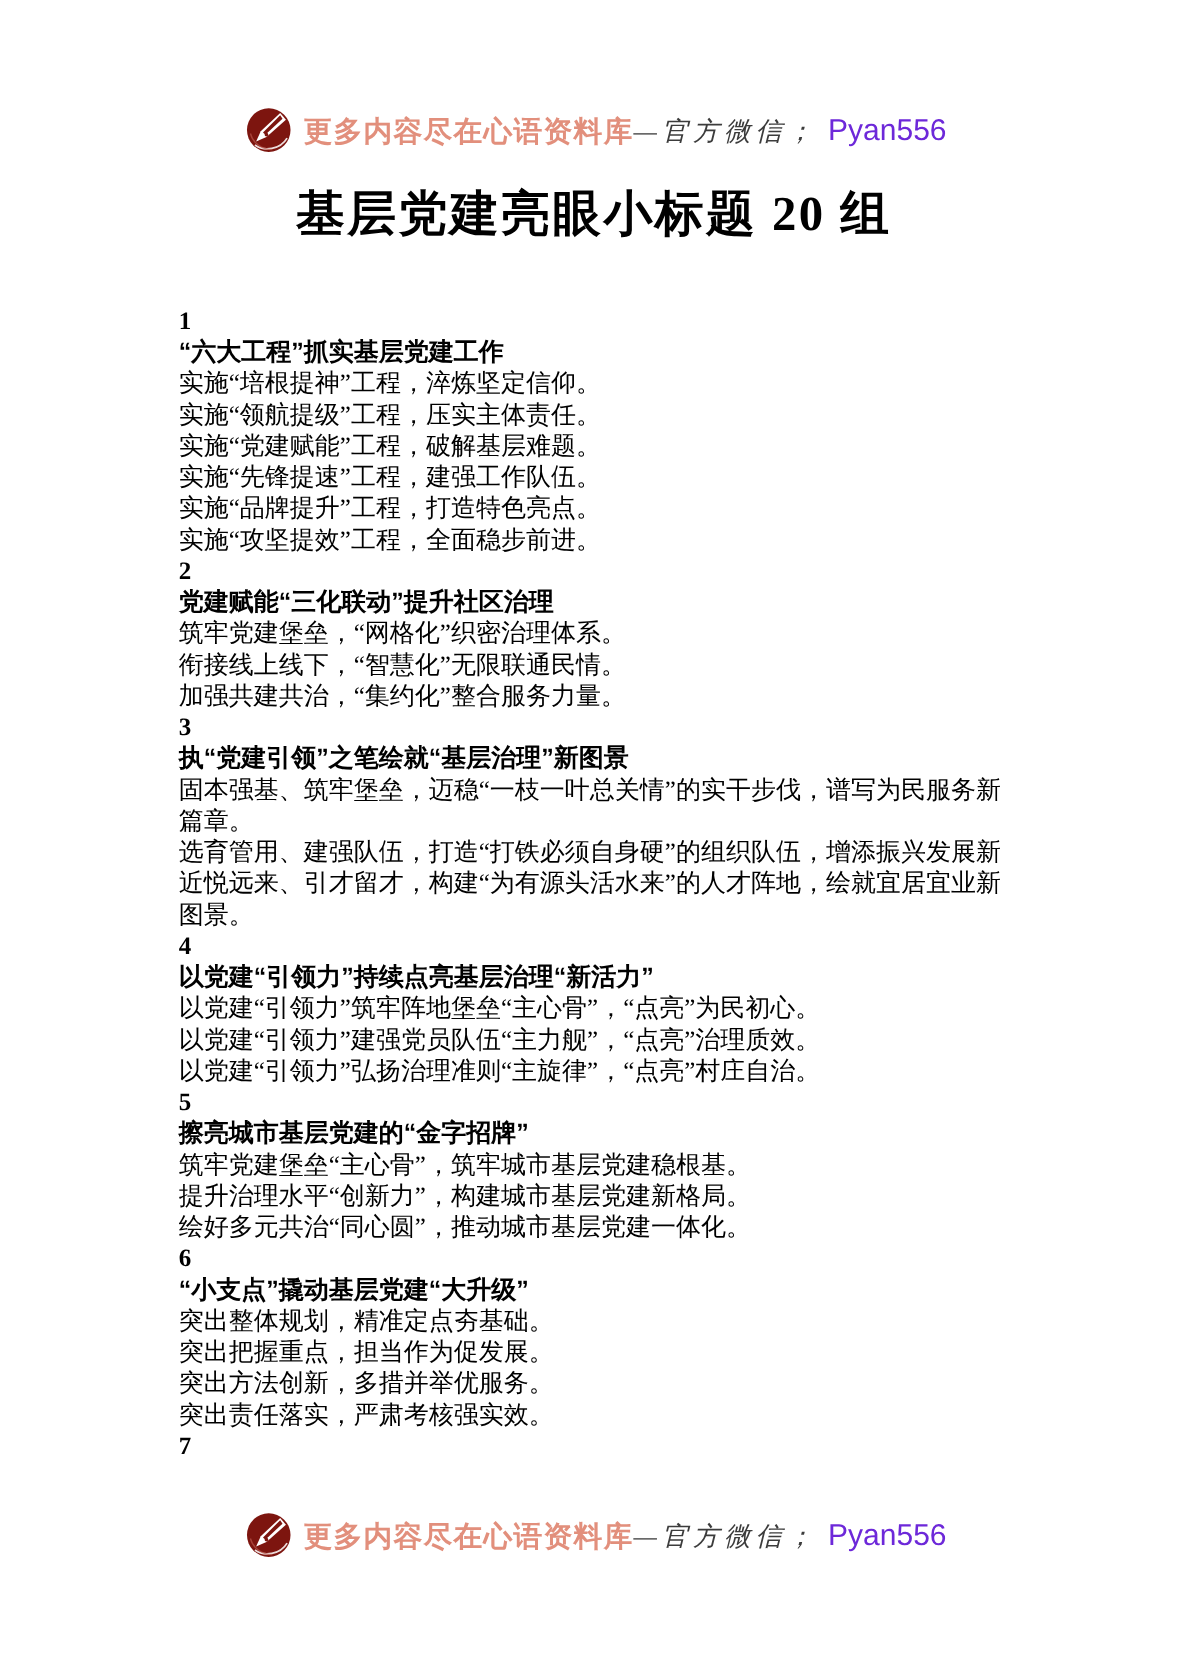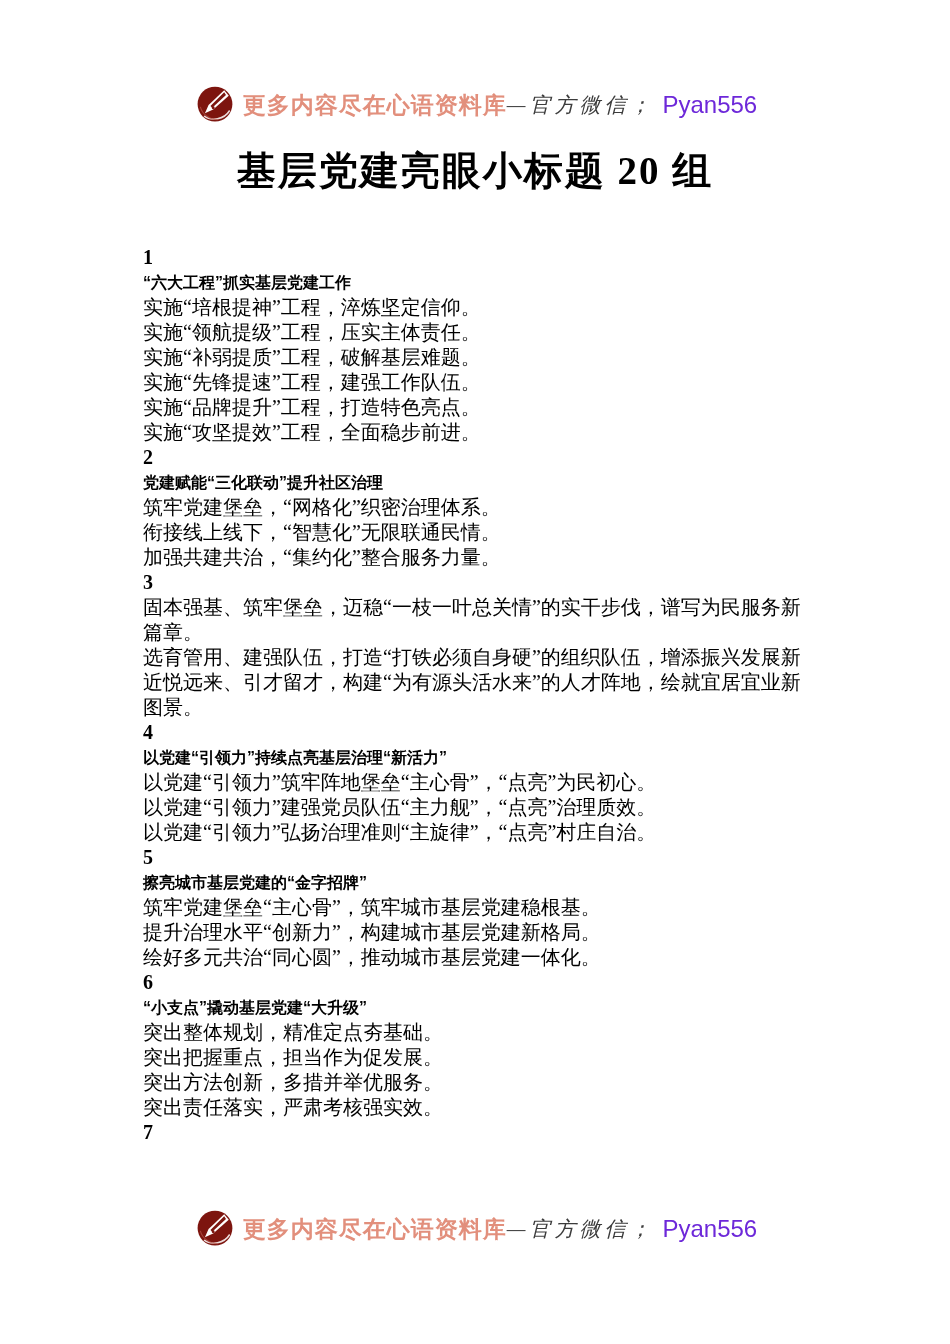--- a/index.html
+++ b/index.html
@@ -73,21 +73,21 @@
     color: #000;
   }
   .sec-num {
     font-family: "Liberation Serif", serif;
     font-weight: bold;
     line-height: 25px;
   }
   .sec-head {
     font-family: "Liberation Sans", sans-serif;
     font-weight: bold;
-    font-size: 16px;
+    font-size: 20px;
     line-height: 25px;
     white-space: nowrap;
   }
   .line {
     line-height: 25px;
     white-space: nowrap;
   }
 </style>
 </head>
 <body>
@@ -112,36 +112,37 @@
 
   <h1 class="doc-title">基层党建亮眼小标题 20 组</h1>
 
   <div class="content">
 
     <div>
       <div class="sec-num">1</div>
       <div class="sec-head">“六大工程”抓实基层党建工作</div>
       <div class="line">实施“培根提神”工程，淬炼坚定信仰。</div>
       <div class="line">实施“领航提级”工程，压实主体责任。</div>
-      <div class="line">实施“补弱提质”工程，破解基层难题。</div>
+      <div class="line">实施“党建赋能”工程，破解基层难题。</div>
       <div class="line">实施“先锋提速”工程，建强工作队伍。</div>
       <div class="line">实施“品牌提升”工程，打造特色亮点。</div>
       <div class="line">实施“攻坚提效”工程，全面稳步前进。</div>
     </div>
 
     <div>
       <div class="sec-num">2</div>
       <div class="sec-head">党建赋能“三化联动”提升社区治理</div>
       <div class="line">筑牢党建堡垒，“网格化”织密治理体系。</div>
       <div class="line">衔接线上线下，“智慧化”无限联通民情。</div>
       <div class="line">加强共建共治，“集约化”整合服务力量。</div>
     </div>
 
     <div>
       <div class="sec-num">3</div>
+      <div class="sec-head">执“党建引领”之笔绘就“基层治理”新图景</div>
       <div class="line">固本强基、筑牢堡垒，迈稳“一枝一叶总关情”的实干步伐，谱写为民服务新</div>
       <div class="line">篇章。</div>
       <div class="line">选育管用、建强队伍，打造“打铁必须自身硬”的组织队伍，增添振兴发展新</div>
       <div class="line">近悦远来、引才留才，构建“为有源头活水来”的人才阵地，绘就宜居宜业新</div>
       <div class="line">图景。</div>
     </div>
 
     <div>
       <div class="sec-num">4</div>
       <div class="sec-head">以党建“引领力”持续点亮基层治理“新活力”</div>

